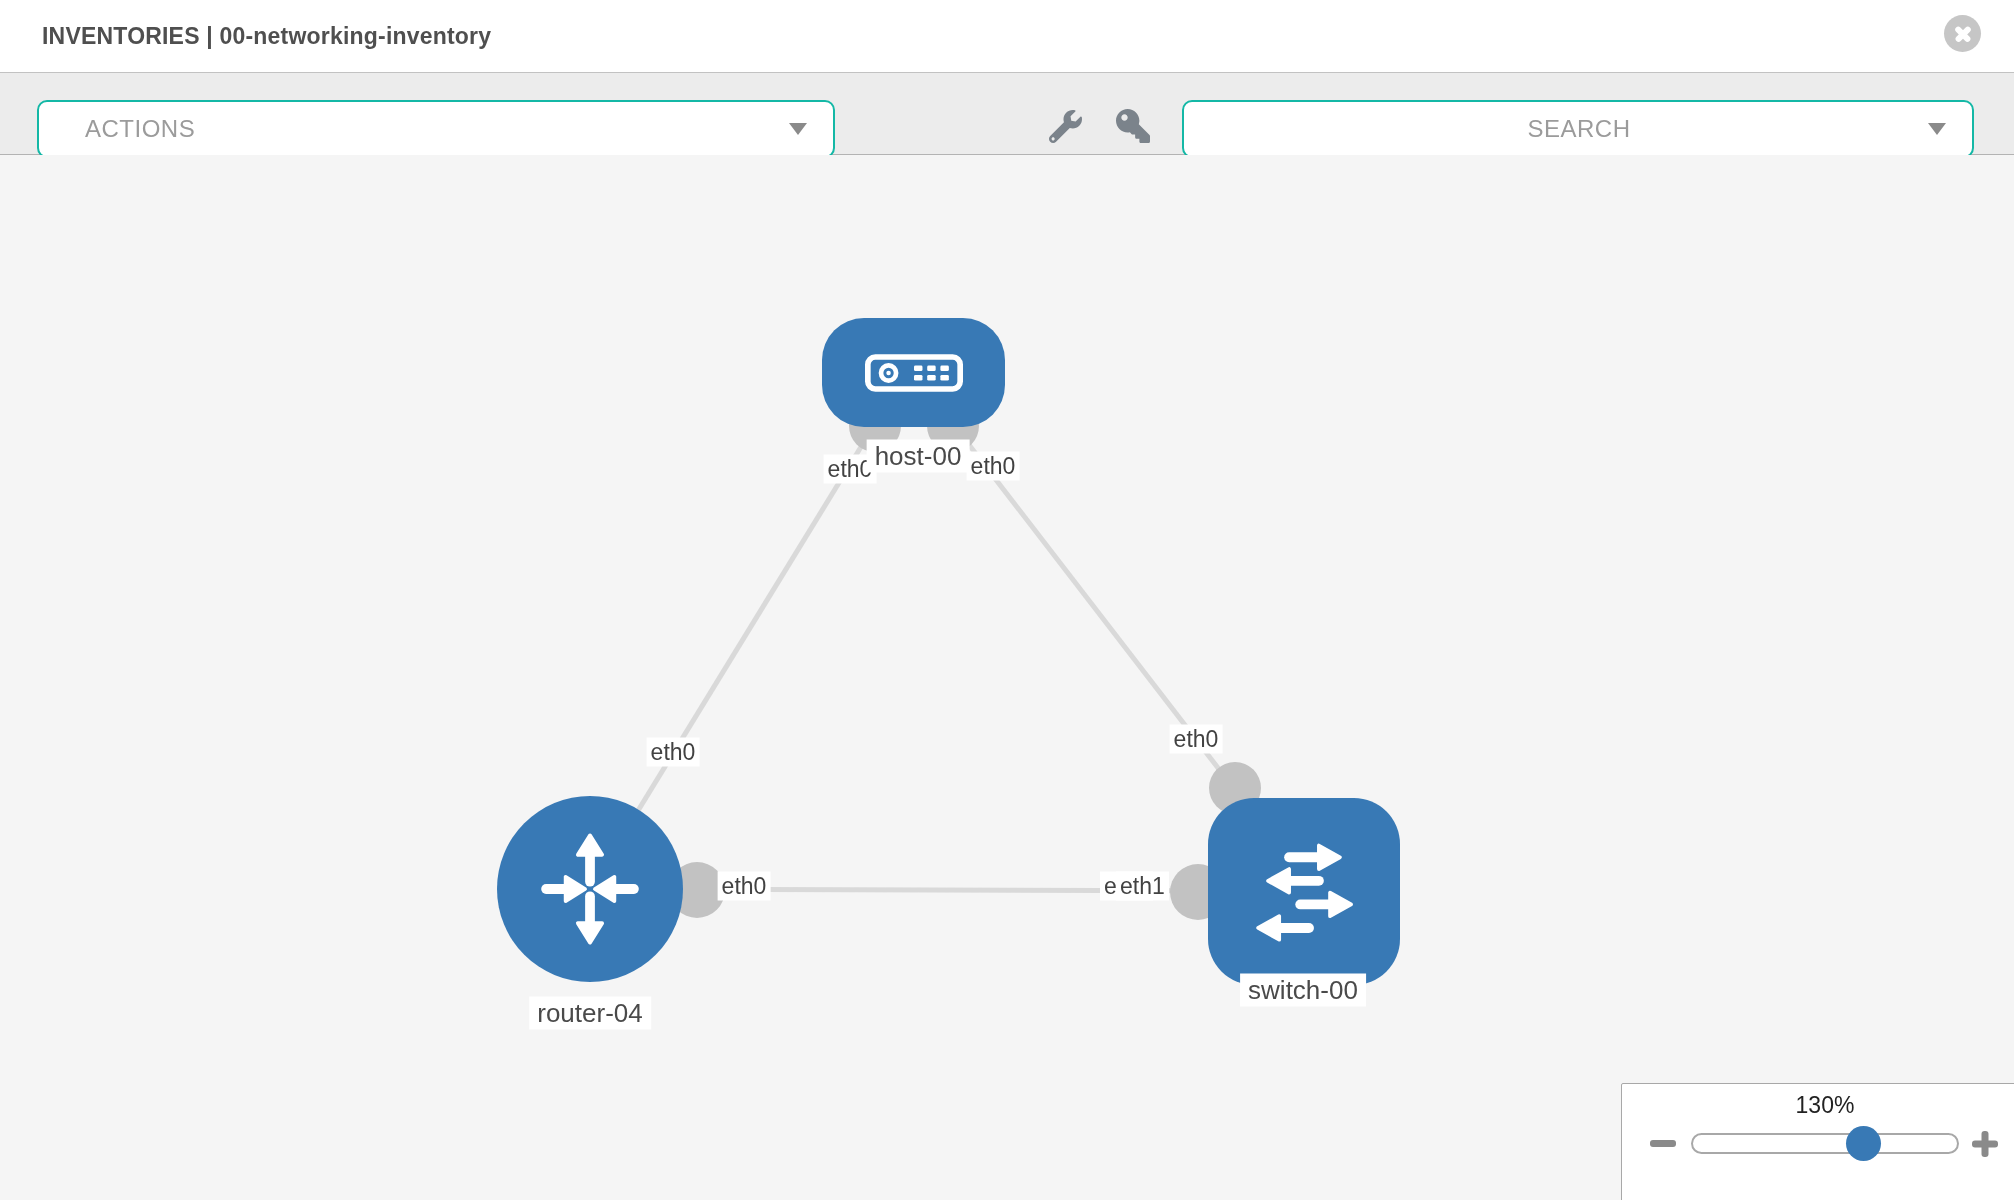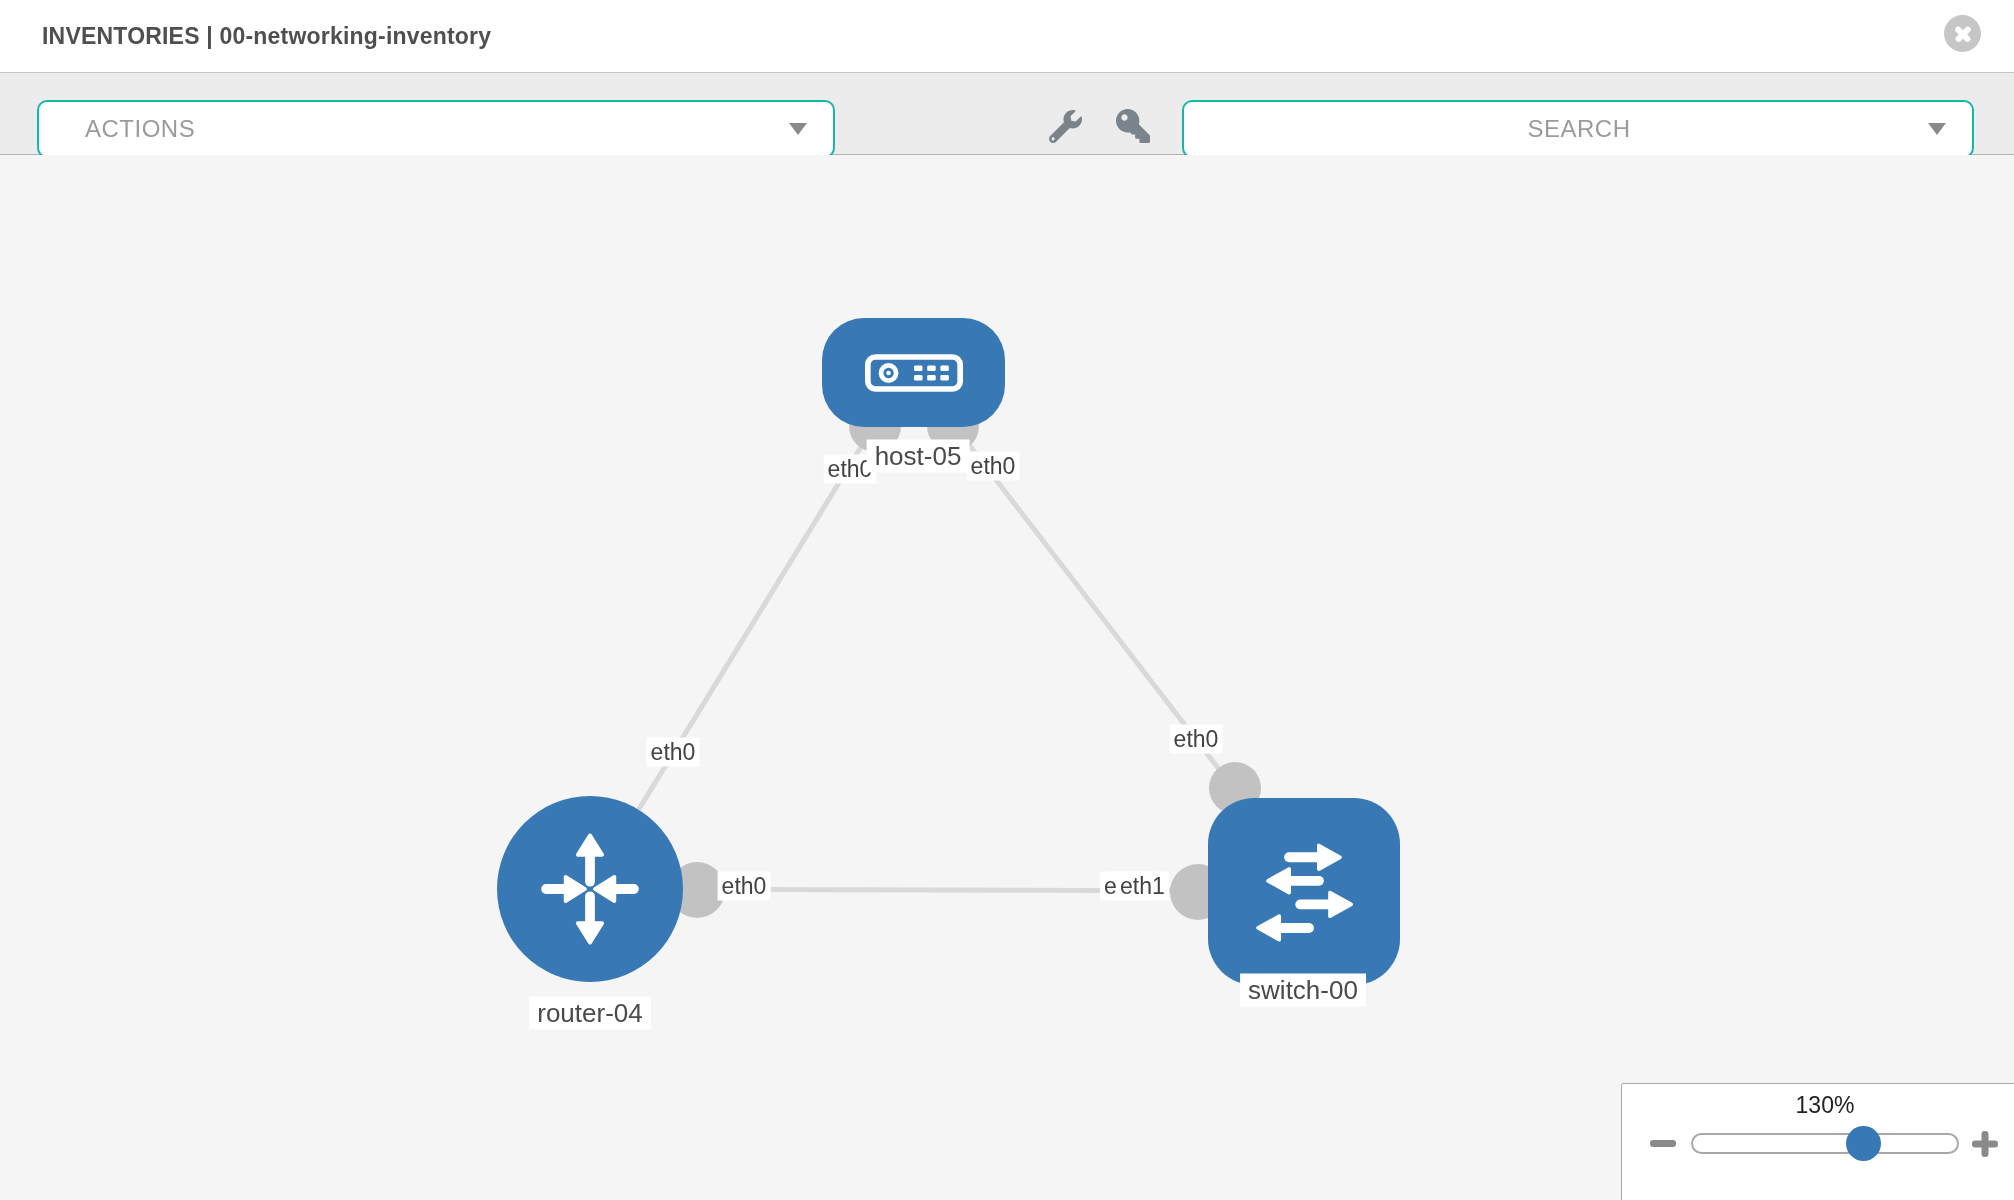--- a/index.html
+++ b/index.html
@@ -183,21 +183,21 @@
     </div>
 
     <span class="if-label if-a">eth0</span>
     <span class="if-label if-b">eth0</span>
     <span class="if-label if-c">eth0</span>
     <span class="if-label if-d">eth0</span>
     <span class="if-label if-e">eth0</span>
     <span class="if-label if-f">eth1</span>
     <span class="if-label if-g">eth1</span>
 
-    <span class="node-label lbl-host">host-05</span>
+    <span class="node-label lbl-host">host-00</span>
     <span class="node-label lbl-router">router-04</span>
     <span class="node-label lbl-switch">switch-00</span>
   </div>
 
   <div class="zoom-panel">
     <div class="zoom-level">130%</div>
     <button class="zoom-minus" aria-label="zoom out"></button>
     <div class="zoom-track"></div>
     <div class="zoom-knob"></div>
     <button class="zoom-plus" aria-label="zoom in"></button>

